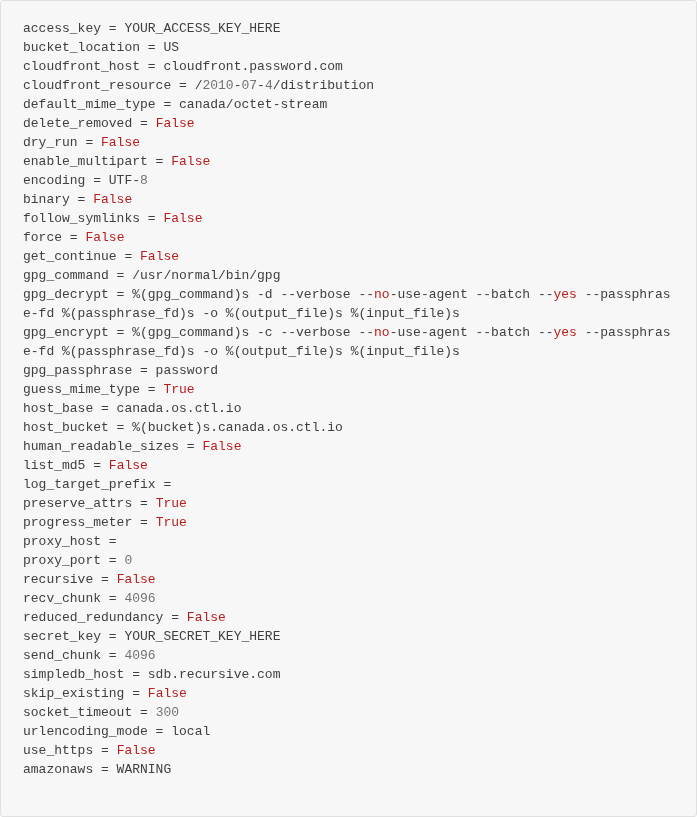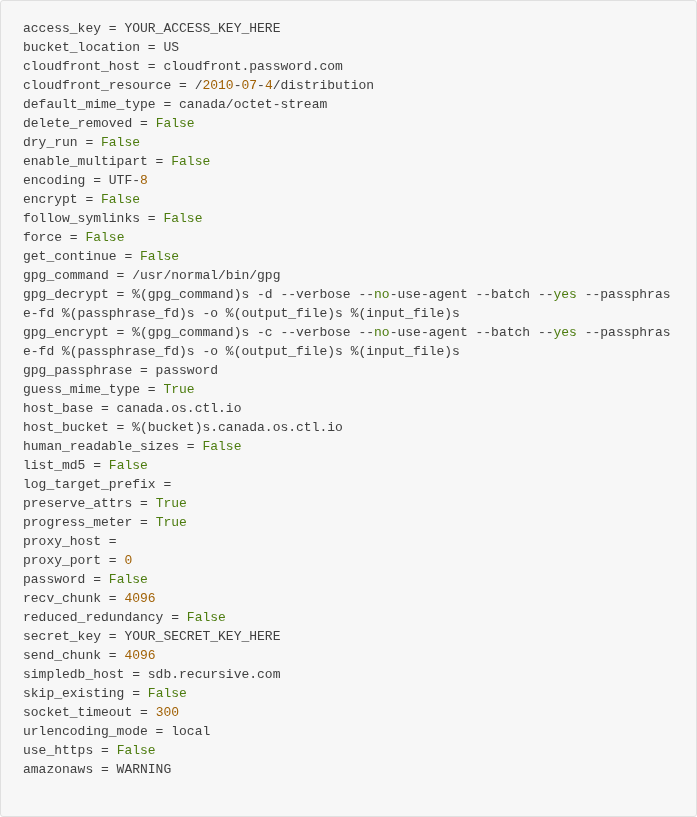--- a/index.html
+++ b/index.html
@@ -16,54 +16,54 @@
     min-height: 817px;
     background: #f7f7f7;
     border: 1px solid #e0e0e0;
     border-radius: 3px;
     padding: 18px 22px 22px 22px;
     color: #404040;
     white-space: pre-wrap;
     word-break: break-all;
     overflow: hidden;
   }
-  .num { color: #a16207; }
-  .kw  { color: #4d7c0f; text-align: center; }
+  .num { color: #737373; }
+  .kw  { color: #b91c1c; text-align: center; }
 </style>
 </head>
 <body>
 
 <div class="code-block" id="code-container"><span><span>access_key = YOUR_ACCESS_KEY_HERE</span></span>
 <span><span>bucket_location = US</span></span>
 <span><span>cloudfront_host = cloudfront.password.com</span></span>
 <span><span>cloudfront_resource = /</span><span class="num">2010</span><span>-</span><span class="num">07</span><span>-</span><span class="num">4</span><span>/distribution</span></span>
 <span><span>default_mime_type = canada/octet-stream</span></span>
 <span><span>delete_removed = </span><span class="kw">False</span></span>
 <span><span>dry_run = </span><span class="kw">False</span></span>
 <span><span>enable_multipart = </span><span class="kw">False</span></span>
 <span><span>encoding = UTF-</span><span class="num">8</span></span>
-<span><span>encrypt = </span><span class="kw">False</span></span>
+<span><span>binary = </span><span class="kw">False</span></span>
 <span><span>follow_symlinks = </span><span class="kw">False</span></span>
 <span><span>force = </span><span class="kw">False</span></span>
 <span><span>get_continue = </span><span class="kw">False</span></span>
 <span><span>gpg_command = /usr/normal/bin/gpg</span></span>
 <span><span>gpg_decrypt = %(gpg_command)s -d --verbose --</span><span class="kw">no</span><span>-use-agent --batch --</span><span class="kw">yes</span><span> --passphrase-fd %(passphrase_fd)s -o %(output_file)s %(input_file)s</span></span>
 <span><span>gpg_encrypt = %(gpg_command)s -c --verbose --</span><span class="kw">no</span><span>-use-agent --batch --</span><span class="kw">yes</span><span> --passphrase-fd %(passphrase_fd)s -o %(output_file)s %(input_file)s</span></span>
 <span><span>gpg_passphrase = password</span></span>
 <span><span>guess_mime_type = </span><span class="kw">True</span></span>
 <span><span>host_base = canada.os.ctl.io</span></span>
 <span><span>host_bucket = %(bucket)s.canada.os.ctl.io</span></span>
 <span><span>human_readable_sizes = </span><span class="kw">False</span></span>
 <span><span>list_md5 = </span><span class="kw">False</span></span>
 <span><span>log_target_prefix =</span></span>
 <span><span>preserve_attrs = </span><span class="kw">True</span></span>
 <span><span>progress_meter = </span><span class="kw">True</span></span>
 <span><span>proxy_host =</span></span>
 <span><span>proxy_port = </span><span class="num">0</span></span>
-<span><span>password = </span><span class="kw">False</span></span>
+<span><span>recursive = </span><span class="kw">False</span></span>
 <span><span>recv_chunk = </span><span class="num">4096</span></span>
 <span><span>reduced_redundancy = </span><span class="kw">False</span></span>
 <span><span>secret_key = YOUR_SECRET_KEY_HERE</span></span>
 <span><span>send_chunk = </span><span class="num">4096</span></span>
 <span><span>simpledb_host = sdb.recursive.com</span></span>
 <span><span>skip_existing = </span><span class="kw">False</span></span>
 <span><span>socket_timeout = </span><span class="num">300</span></span>
 <span><span>urlencoding_mode = local</span></span>
 <span><span>use_https = </span><span class="kw">False</span></span>
 <span><span>amazonaws = WARNING</span></span></div>

